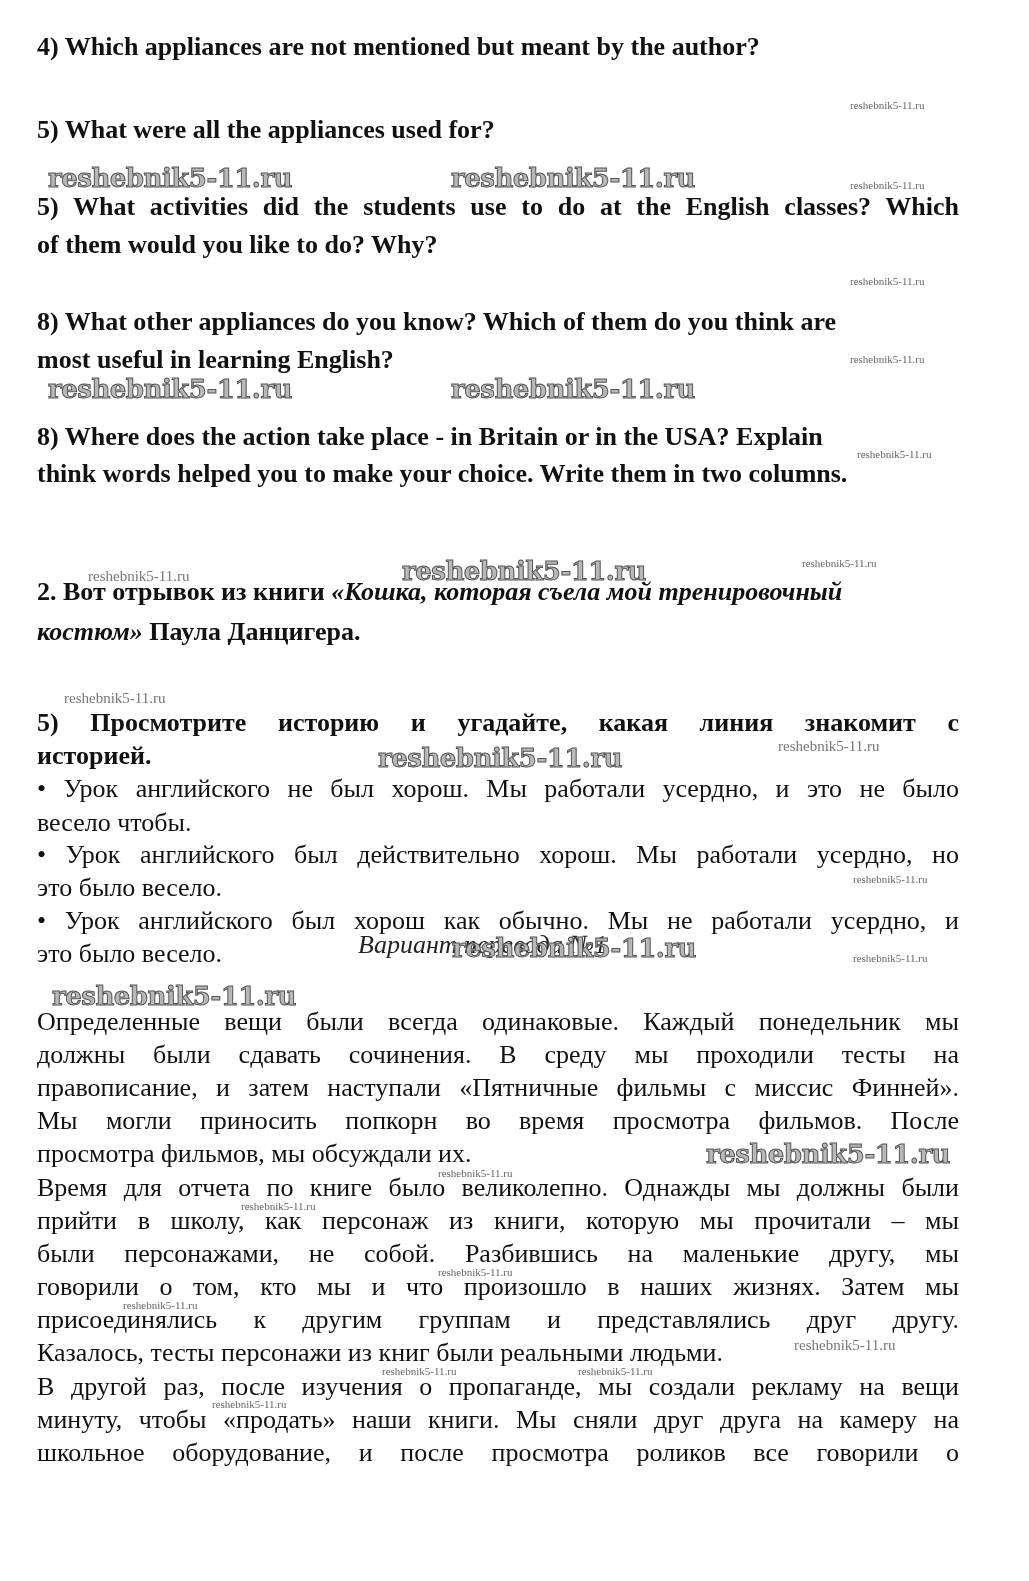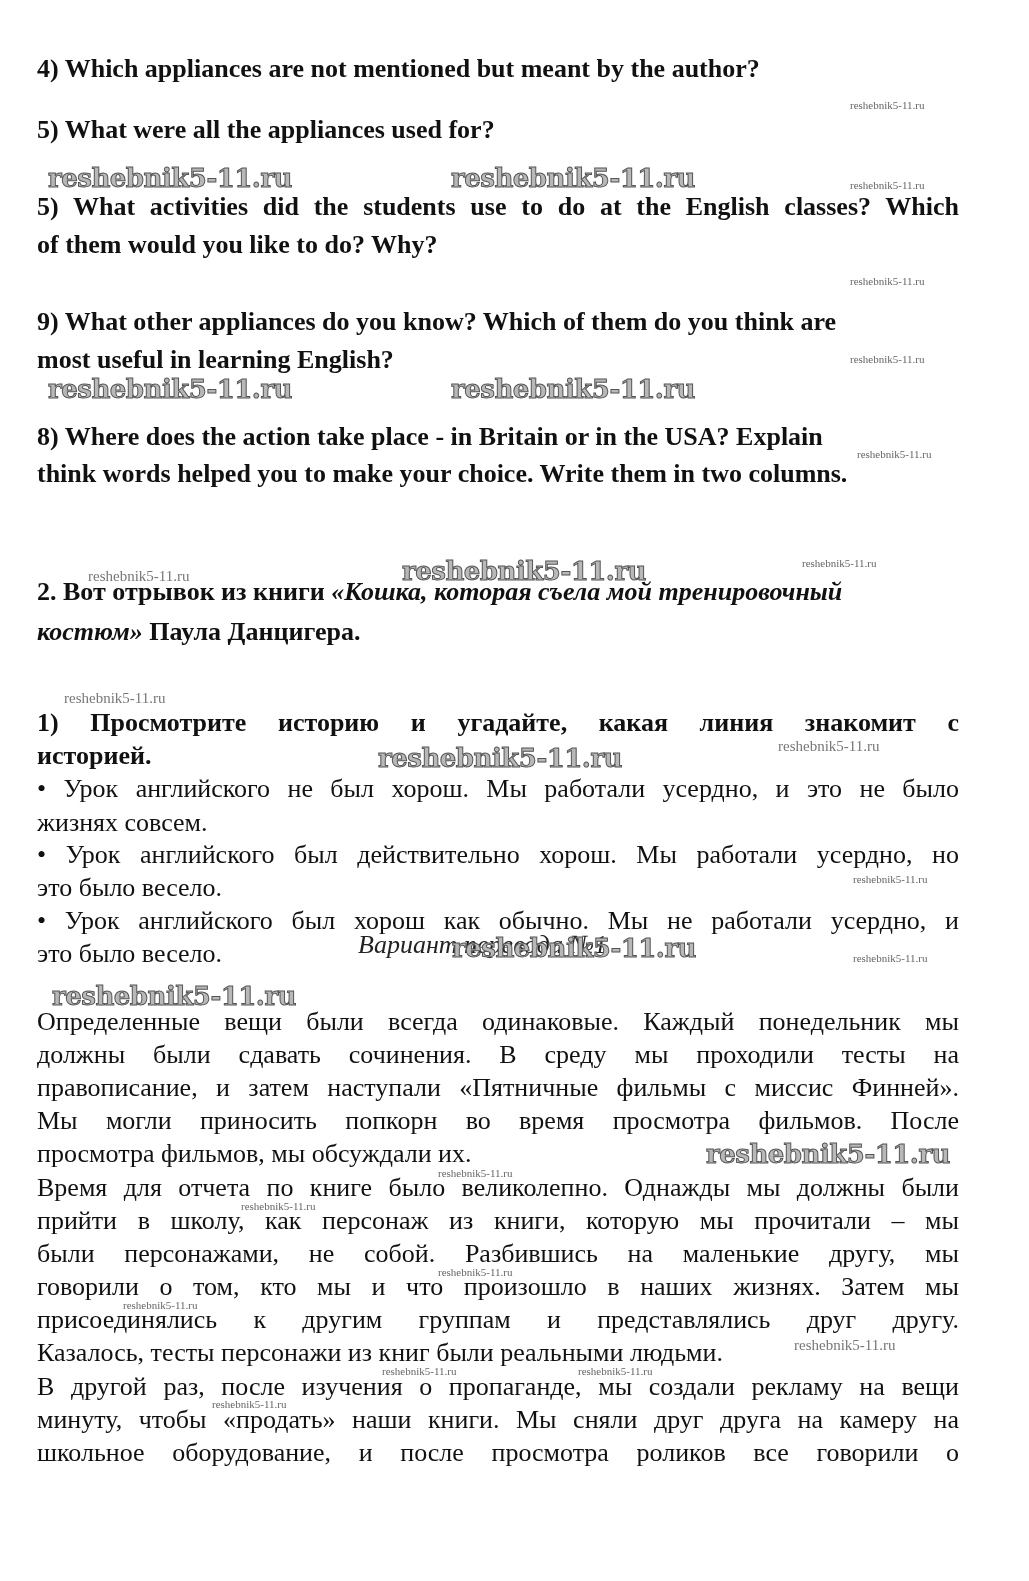--- a/index.html
+++ b/index.html
@@ -28,41 +28,41 @@
     font-size: 11px; line-height: 12px; color: #666; white-space: nowrap;
   }
   .center-it {
     position: absolute; font-style: italic; font-size: 26px; line-height: 30px;
     color: #222; white-space: nowrap;
   }
 </style>
 </head>
 <body>
 
-<div class="line bold" style="top:54px">4) Which appliances are not mentioned but meant by the author?</div>
+<div class="line bold" style="top:32px">4) Which appliances are not mentioned but meant by the author?</div>
 <div class="line bold" style="top:115px">5) What were all the appliances used for?</div>
 <div class="line bold just" style="top:192px">5) What activities did the students use to do at the English classes? Which</div>
 <div class="line bold" style="top:230px">of them would you like to do? Why?</div>
-<div class="line bold" style="top:307px;width:892px">9) What other appliances do you know? Which of them do you think are</div>
+<div class="line bold" style="top:307px;width:892px">8) What other appliances do you know? Which of them do you think are</div>
 <div class="line bold" style="top:345px">most useful in learning English?</div>
 <div class="line bold" style="top:422px;width:876px">8) Where does the action take place - in Britain or in the USA? Explain</div>
 <div class="line bold" style="top:459px">think words helped you to make your choice. Write them in two columns.</div>
 
 <div class="line bold" style="top:577px">
   <span>2. Вот отрывок из книги </span><span class="ital">«Кошка, которая съела мой тренировочный</span>
 </div>
 <div class="line bold" style="top:617px">
   <span class="ital">костюм»</span><span> Паула Данцигера.</span>
 </div>
 
-<div class="line bold just" style="top:708px">1) Просмотрите историю и угадайте, какая линия знакомит с</div>
+<div class="line bold just" style="top:708px">5) Просмотрите историю и угадайте, какая линия знакомит с</div>
 <div class="line bold" style="top:741px">историей.</div>
 
 <div class="line just" style="top:774px">• Урок английского не был хорош. Мы работали усердно, и это не было</div>
-<div class="line" style="top:808px">жизнях совсем.</div>
+<div class="line" style="top:808px">весело чтобы.</div>
 <div class="line just" style="top:840px">• Урок английского был действительно хорош. Мы работали усердно, но</div>
 <div class="line" style="top:873px">это было весело.</div>
 <div class="line just" style="top:906px">• Урок английского был хорош как обычно. Мы не работали усердно, и</div>
 <div class="line" style="top:939px">это было весело.</div>
 
 <div class="center-it" style="top:930px;left:358px">Вариант перевода №1</div>
 
 <div class="line just" style="top:1007px">Определенные вещи были всегда одинаковые. Каждый понедельник мы</div>
 <div class="line just" style="top:1040px">должны были сдавать сочинения. В среду мы проходили тесты на</div>
 <div class="line just" style="top:1073px">правописание, и затем наступали «Пятничные фильмы с миссис Финней».</div>

